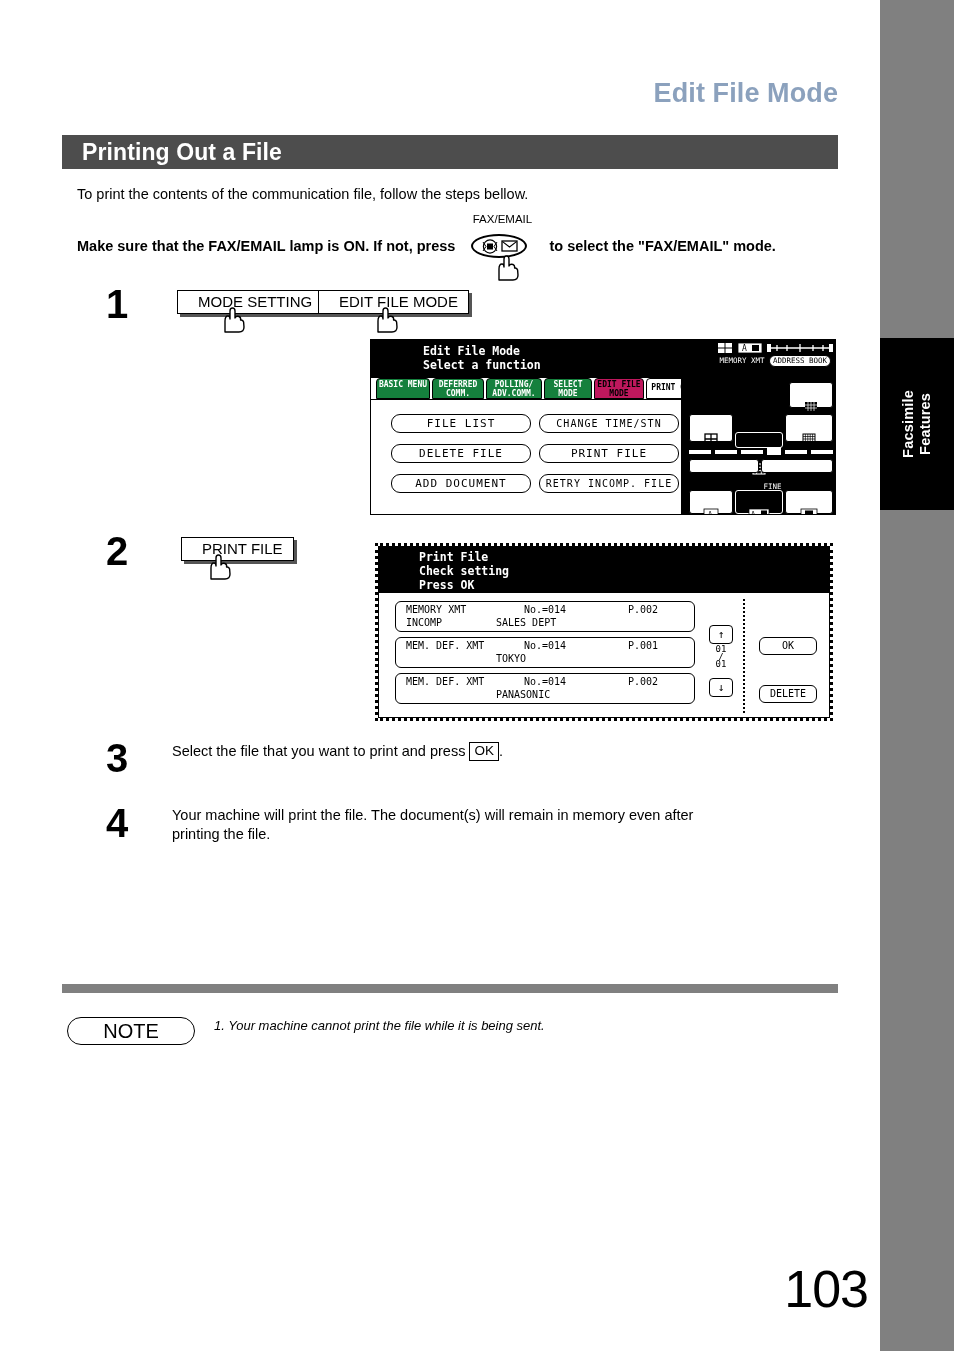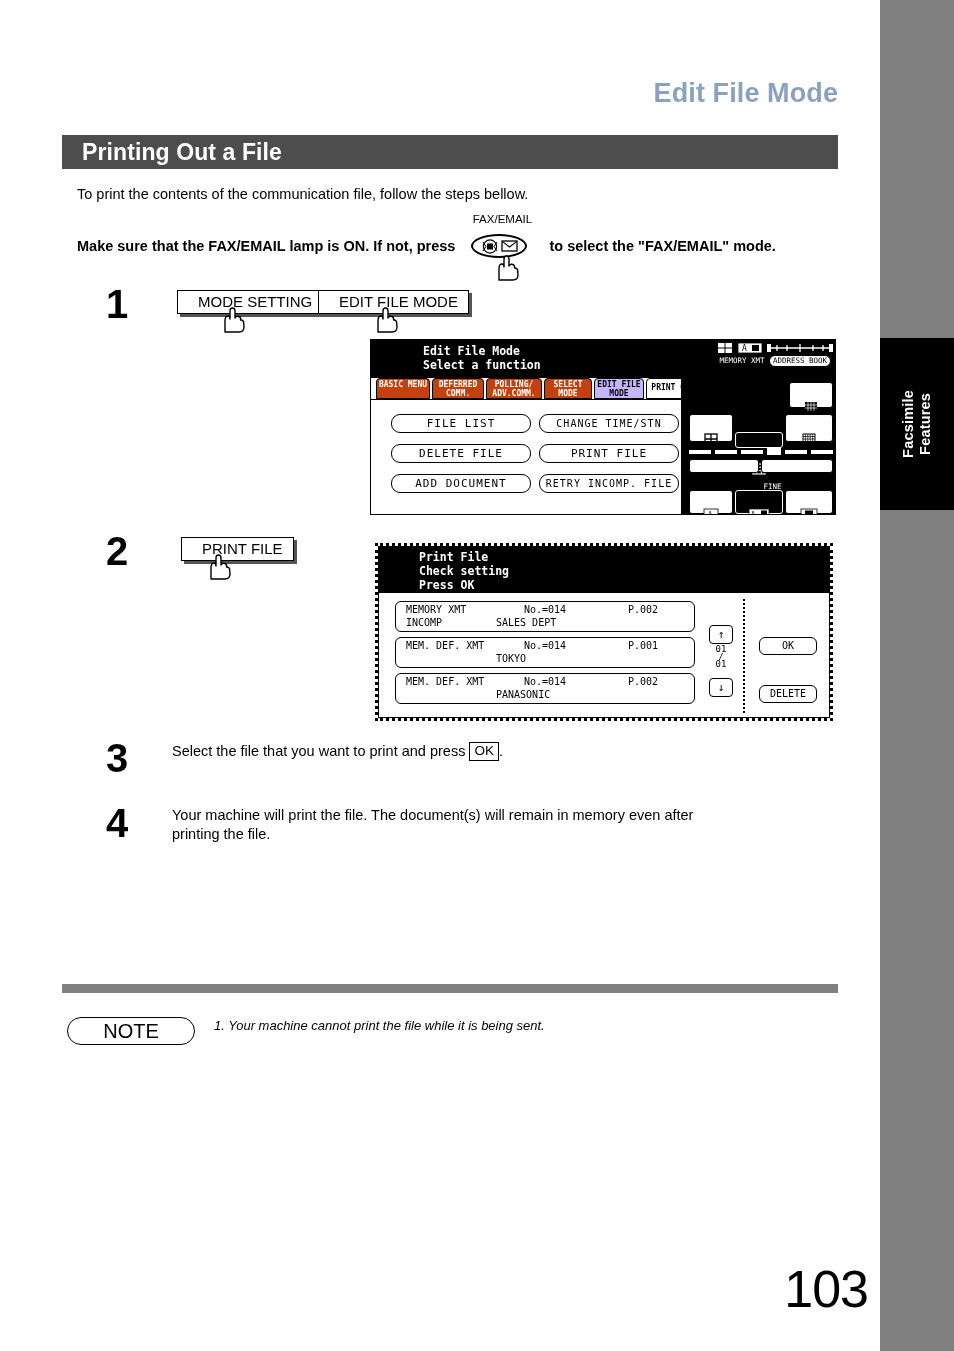--- a/index.html
+++ b/index.html
@@ -149,29 +149,29 @@
     position: absolute; left: 52px; top: 18px;
     font-size: 11.5px; font-weight: bold;
   }
   .tabrow {
     position: absolute; left: 3px; top: 38px;
     width: 300px; height: 22px;
   }
   .ltab {
     position: absolute; top: 0;
     height: 21px;
-    background: #c2410c; color: #fff;
+    background: #15803d; color: #fff;
     border-radius: 4px 4px 0 0;
     font-size: 8px; line-height: 1.12;
     text-align: center; font-weight: bold;
     padding-top: 2px;
     white-space: pre;
     border: 1px solid #000;
   }
-  .ltab.active { background: #c4b5fd; color: #000; }
+  .ltab.active { background: #be185d; color: #000; }
   .ltab.plain  { background: #fff; color: #000; border:1px solid #000; }
 
   .lcd1-body {
     position: absolute; left: 0; top: 59px;
     width: 310px; height: 117px;
     background: #fff;
     border-top: 1px solid #000;
   }
   .lbtn {
     position: absolute;

